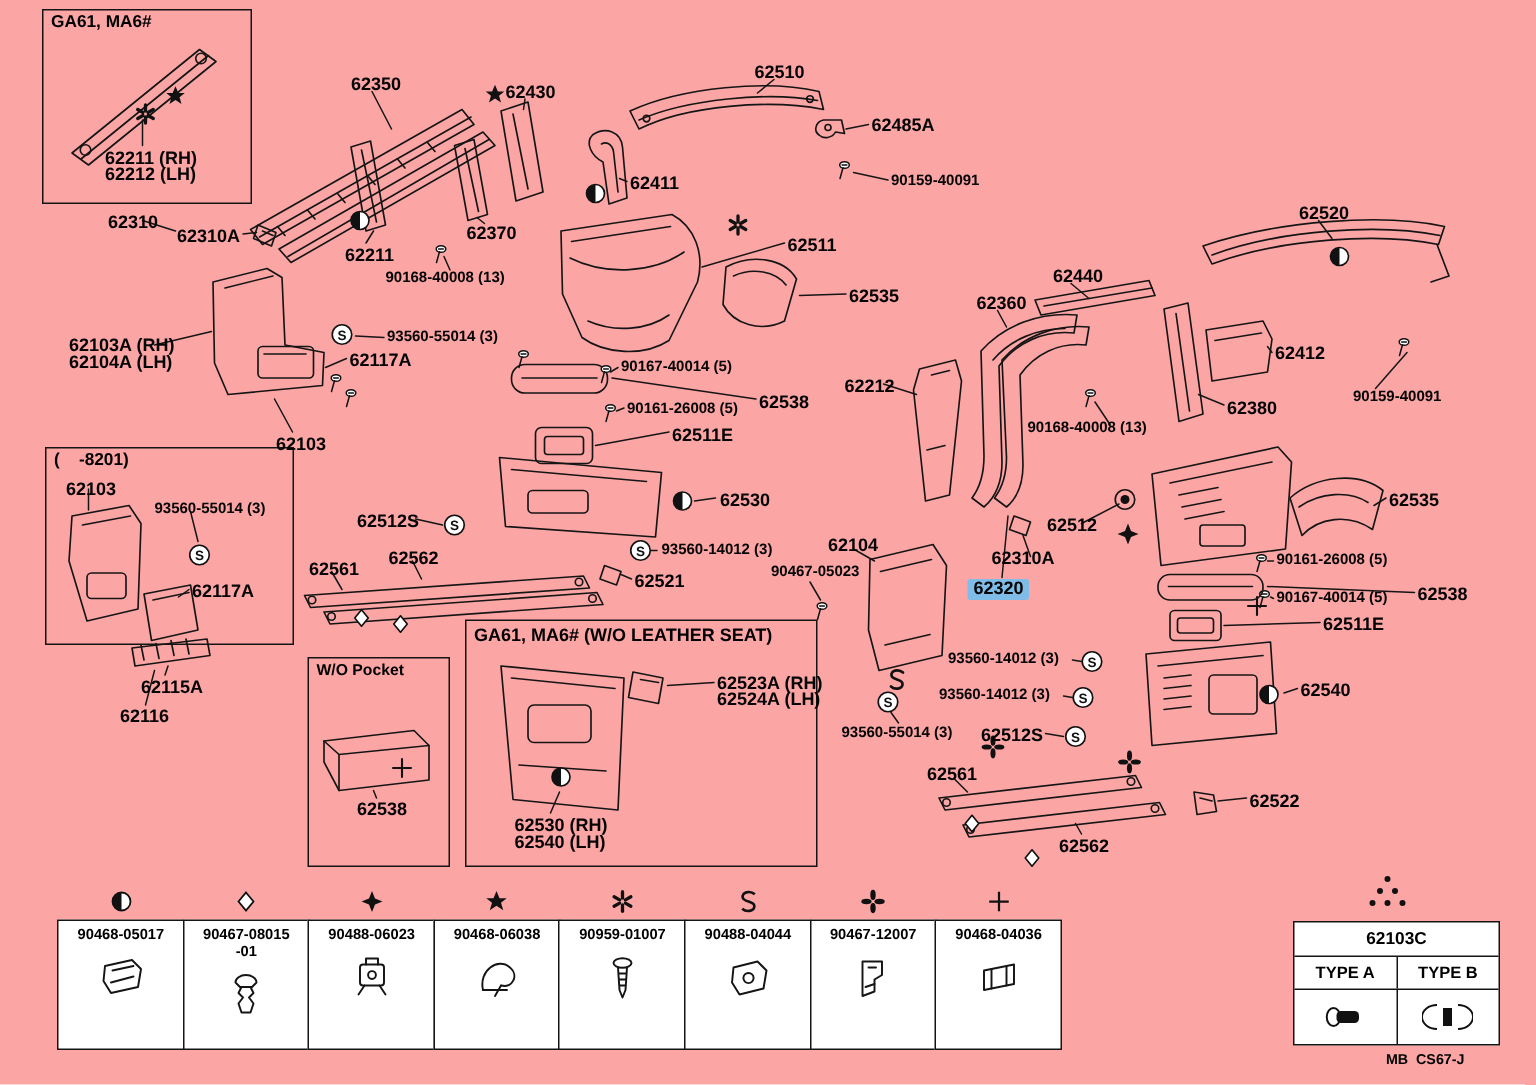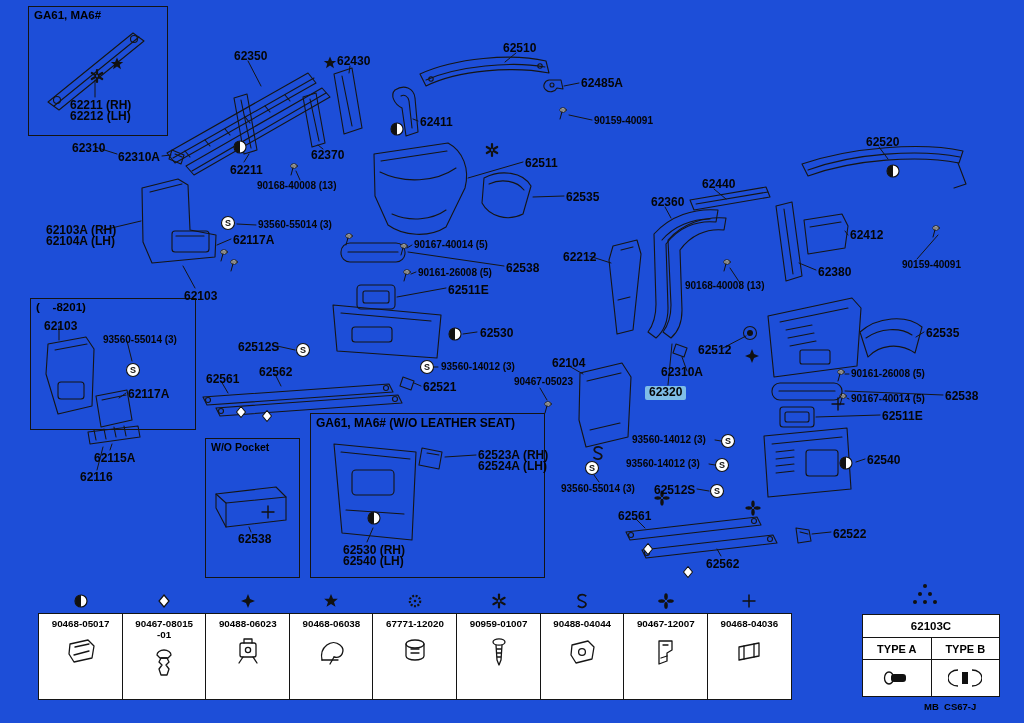--- a/index.html
+++ b/index.html
@@ -1,18 +1,18 @@
 <!DOCTYPE html>
 <html><head>
 <meta charset="utf-8">
 <style>
   * { margin:0; padding:0; box-sizing:border-box; }
   html,body { background:#ffffff; }
   #stage {
-    position:relative; width:1024px; height:723px; background:#1d4ed8;
+    position:relative; width:1024px; height:723px; background:#fca5a5;
     font-family:"Liberation Sans", sans-serif; overflow:hidden; color:#000;
   }
   #art { position:absolute; left:0; top:0; }
   .inset { position:absolute; border:1.6px solid #141414; background:transparent; }
   .inset .title { position:absolute; left:5px; top:2px; font-weight:bold; font-size:11.5px; white-space:pre; }
   #label-layer { position:absolute; left:0; top:0; width:936px; height:723px; }
   .lbl { position:absolute; font-weight:bold; font-size:12px; line-height:1.05; white-space:pre; color:#050505; }
   .lbl.sm { font-size:10px; }
   .lbl.hl { background:#7fbde8; padding:0 4px 1px 4px; border-radius:2px; }
   #legend-row { position:absolute; left:38px; top:613px; display:flex; }
@@ -570,38 +570,20 @@
               <path d="M11,26 C8,13 21,4 29,11 C35,16 31,25 23,23"></path>
               <path d="M11,26 H27"></path>
               <path d="M23,23 l-4,7"></path>
             </g>
           </svg>
         </div>
       </div>
       <div class="fcell">
         <div class="fsym">
           <svg width="18" height="18" viewBox="-9 -9 18 18">
-            <circle r="5.2" fill="none" stroke="#111" stroke-width="2.2" stroke-dasharray="2 1.5"></circle>
-            <circle r="1.3" fill="#111"></circle>
-          </svg>
-        </div>
-        <div class="fnum">67771-12020</div>
-        <div class="ficon">
-          <svg width="40" height="36" viewBox="0 0 40 36">
-            <g fill="none" stroke="#151515" stroke-width="1.3" stroke-linejoin="round" stroke-linecap="round">
-              <ellipse cx="20" cy="10" rx="9" ry="4"></ellipse>
-              <path d="M11,10 v12 a9,4 0 0 0 18,0 V10"></path>
-              <path d="M16,15 h8 M16,19 h8"></path>
-            </g>
-          </svg>
-        </div>
-      </div>
-      <div class="fcell">
-        <div class="fsym">
-          <svg width="18" height="18" viewBox="-9 -9 18 18">
             <g stroke="#111" stroke-width="2.2" stroke-linecap="round" fill="none">
               <path d="M0,-6.5 L0,-2.2"></path>
               <path d="M5.6,-3.2 L1.9,-1.1"></path>
               <path d="M5.6,3.2 L1.9,1.1"></path>
               <path d="M0,6.5 L0,2.2"></path>
               <path d="M-5.6,3.2 L-1.9,1.1"></path>
               <path d="M-5.6,-3.2 L-1.9,-1.1"></path>
             </g>
           </svg>
         </div>

